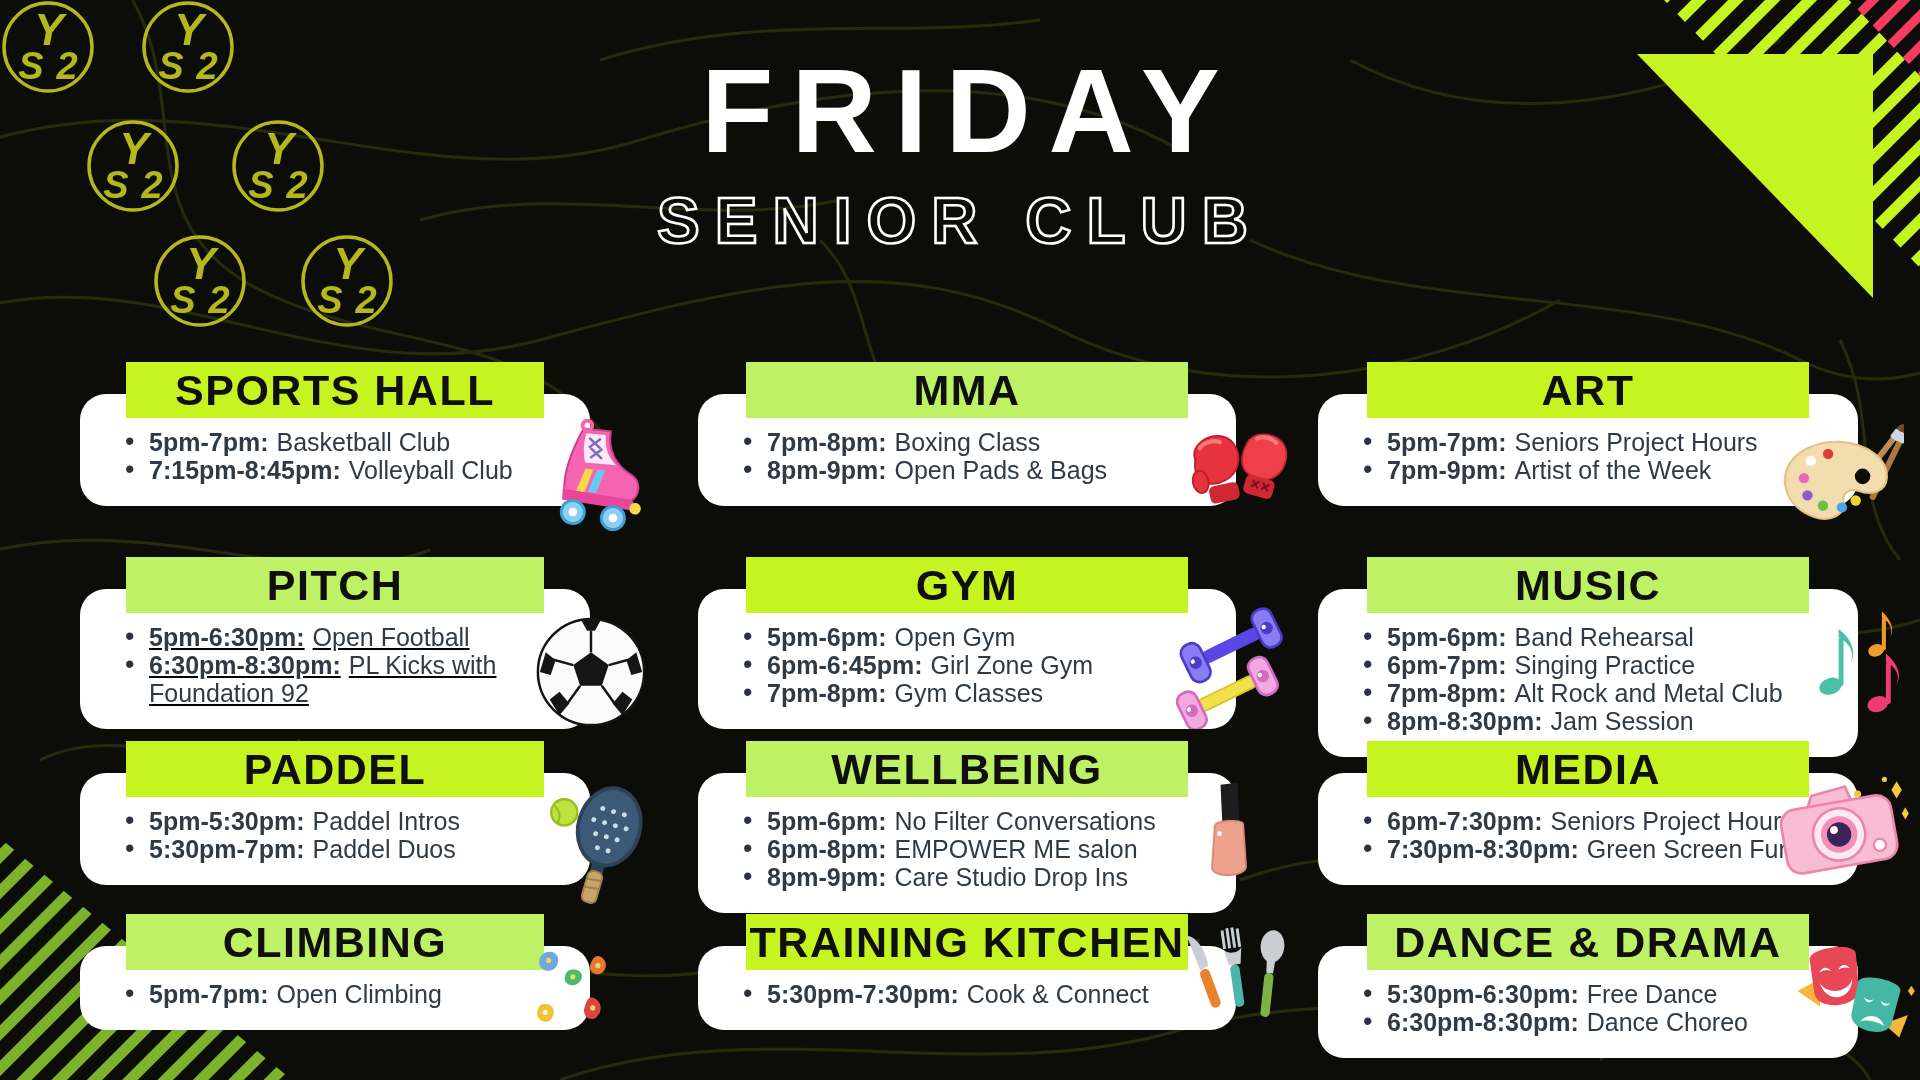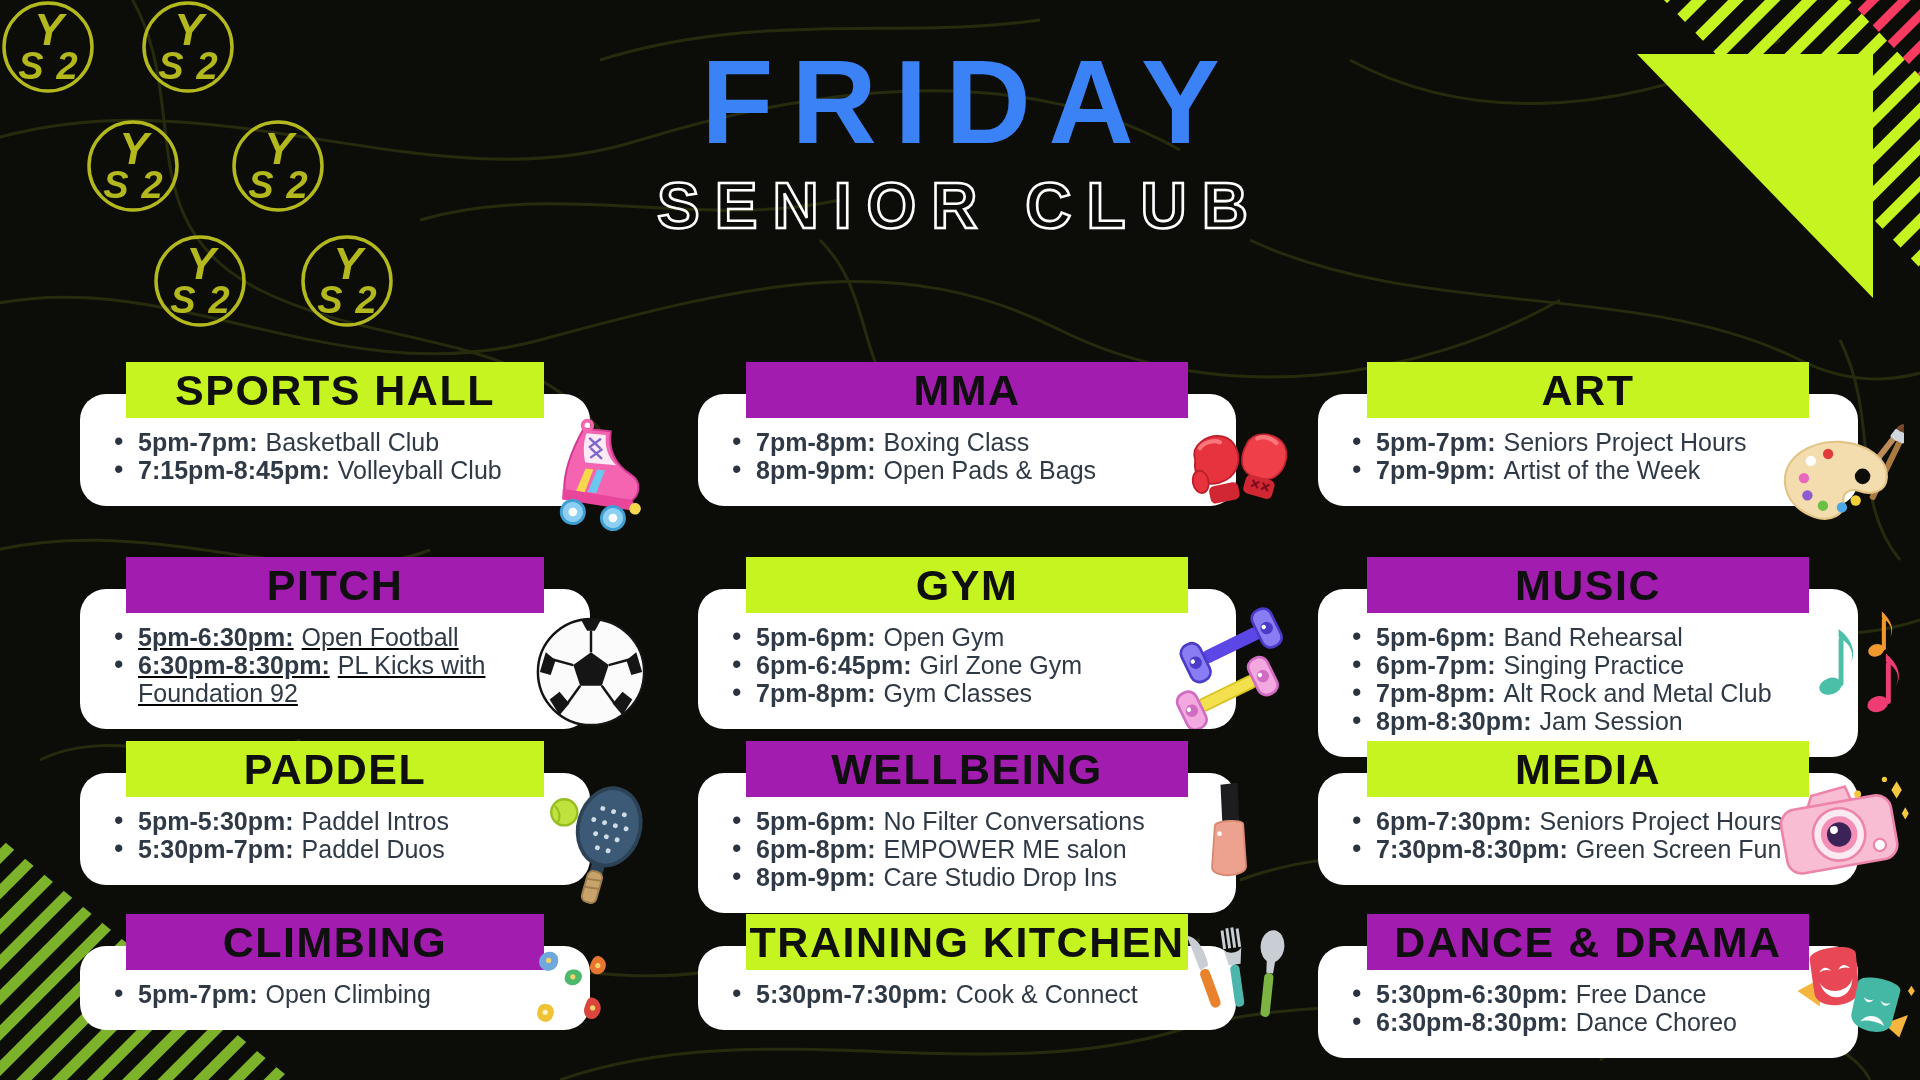--- a/index.html
+++ b/index.html
@@ -4,43 +4,43 @@
 <style>
   html,body{margin:0;padding:0;}
   body{
     width:1920px;height:1080px;overflow:hidden;position:relative;
     background:#0c0d09;
     font-family:"Liberation Sans", sans-serif;
   }
   #bg{position:absolute;left:0;top:0;z-index:0;}
   .titlewrap{position:absolute;top:40px;left:0;width:1920px;text-align:center;z-index:1;}
   .day{
-    font-size:118px;font-weight:900;color:#3b82f6;letter-spacing:18px;
-    line-height:1.05;margin:1px;padding-left:19px;
+    font-size:118px;font-weight:900;color:#ffffff;letter-spacing:18px;
+    line-height:1.05;margin:10px;padding-left:19px;
   }
   .subtitle{
     font-size:64px;font-weight:800;letter-spacing:15px;margin-top:4px;
     color:rgba(12,13,9,0);-webkit-text-stroke:2.6px #ffffff;
   }
   .card{position:absolute;z-index:2;}
   .c1{left:80px;width:510px;}
   .c2{left:698px;width:538px;}
   .c3{left:1318px;width:540px;}
   .r1{top:362px;} .r2{top:541px;margin-top:16px;} .r3{top:741px;} .r4{top:914px;}
   .banner{
     position:relative;z-index:3;width:82%;margin:0 auto;height:56px;
     display:flex;align-items:center;justify-content:center;
     font-weight:800;font-size:43px;letter-spacing:1.5px;color:#0f0f0f;
     white-space:nowrap;
   }
   .banner.lime{background:#c6f421;}
-  .banner.pink{background:#a21caf;}
+  .banner.pink{background:#bef264;}
   .cardbody{
     position:relative;z-index:1;background:#ffffff;border-radius:26px;
-    margin-top:-24px;padding:34px 20px 22px 28px;
+    margin-top:-24px;padding:34px 20px 22px 39px;
   }
   .schedule{list-style:none;margin:0;padding:0;color:#303a46;font-size:25px;}
   .schedule li{position:relative;padding-left:30px;line-height:28px;}
   .schedule li::before{content:"\2022";position:absolute;left:6px;top:-1px;font-size:27px;color:#2b3340;}
   .t{font-weight:700;margin-right:8px;}
   .icon{position:absolute;z-index:4;}
 </style>
 </head>
 <body>
 

